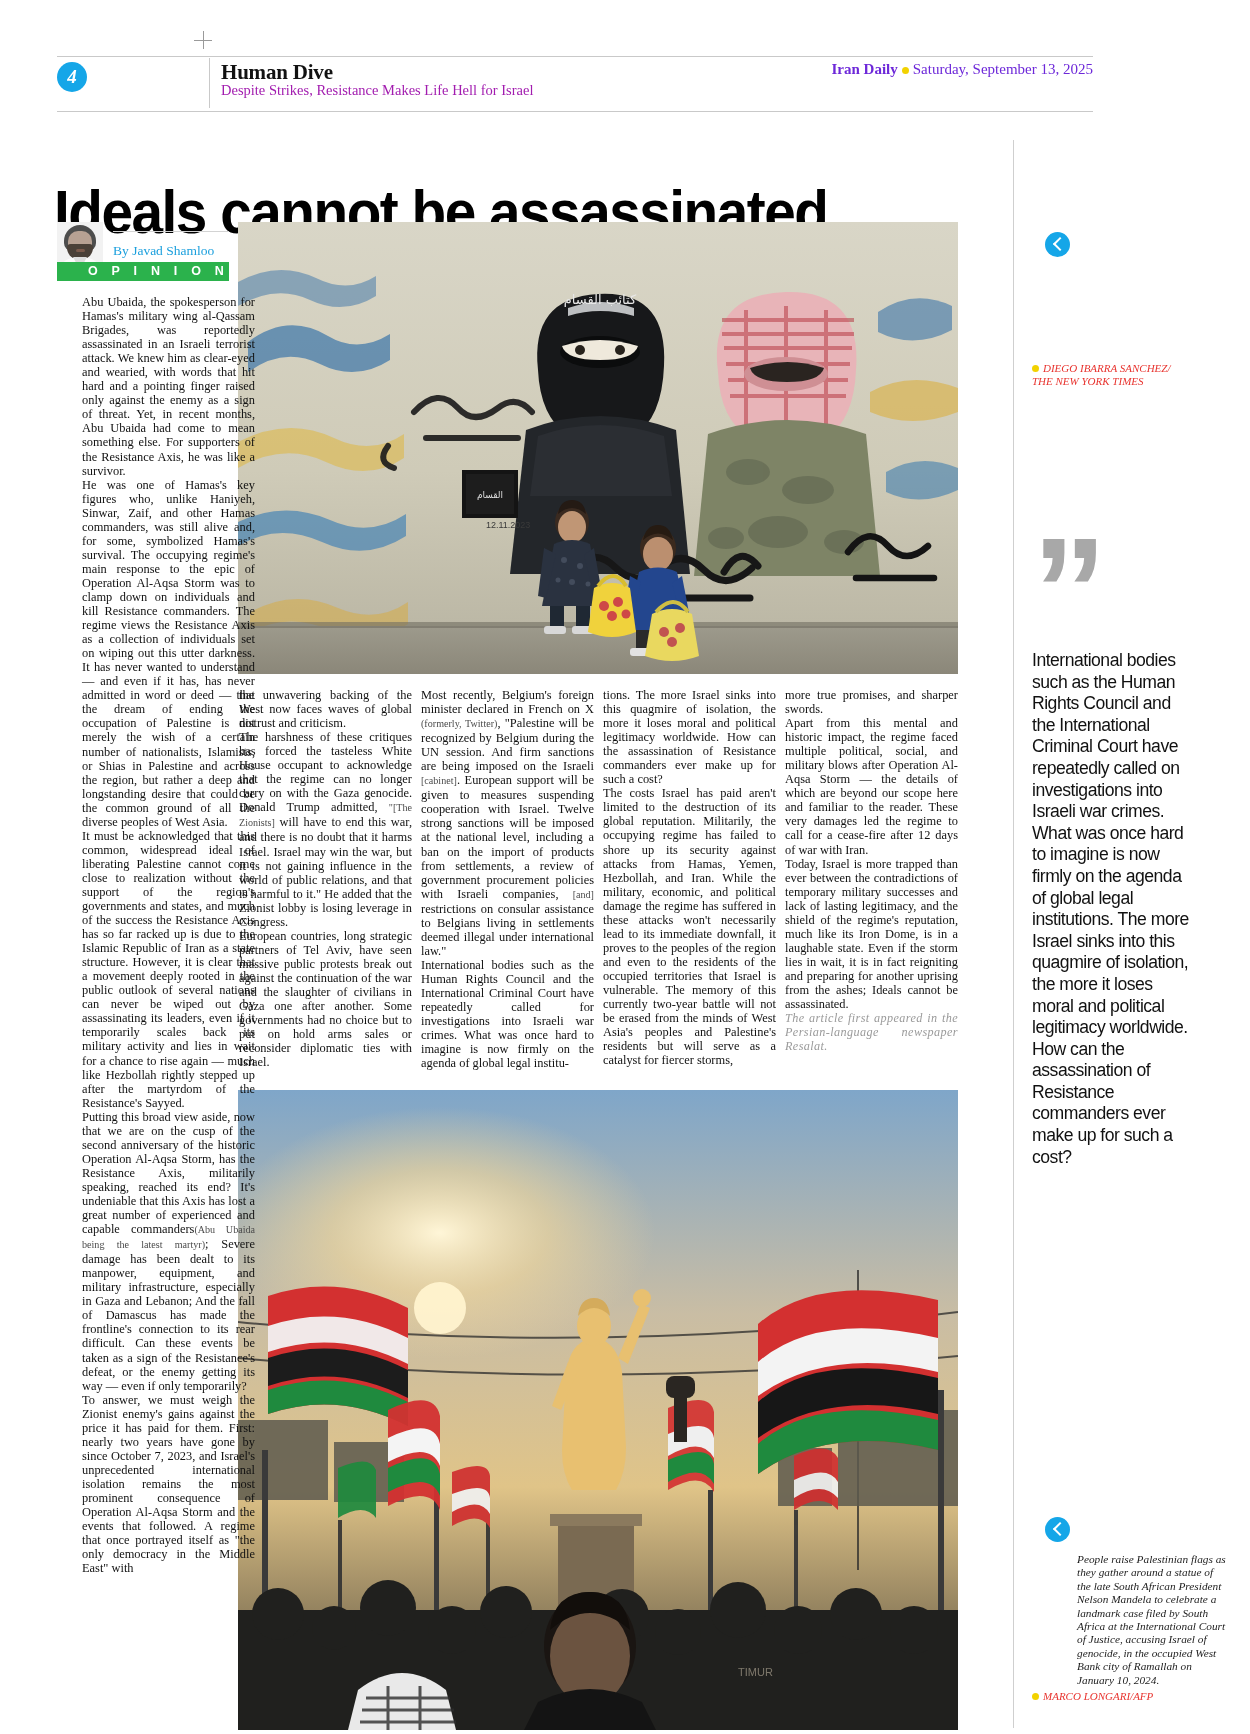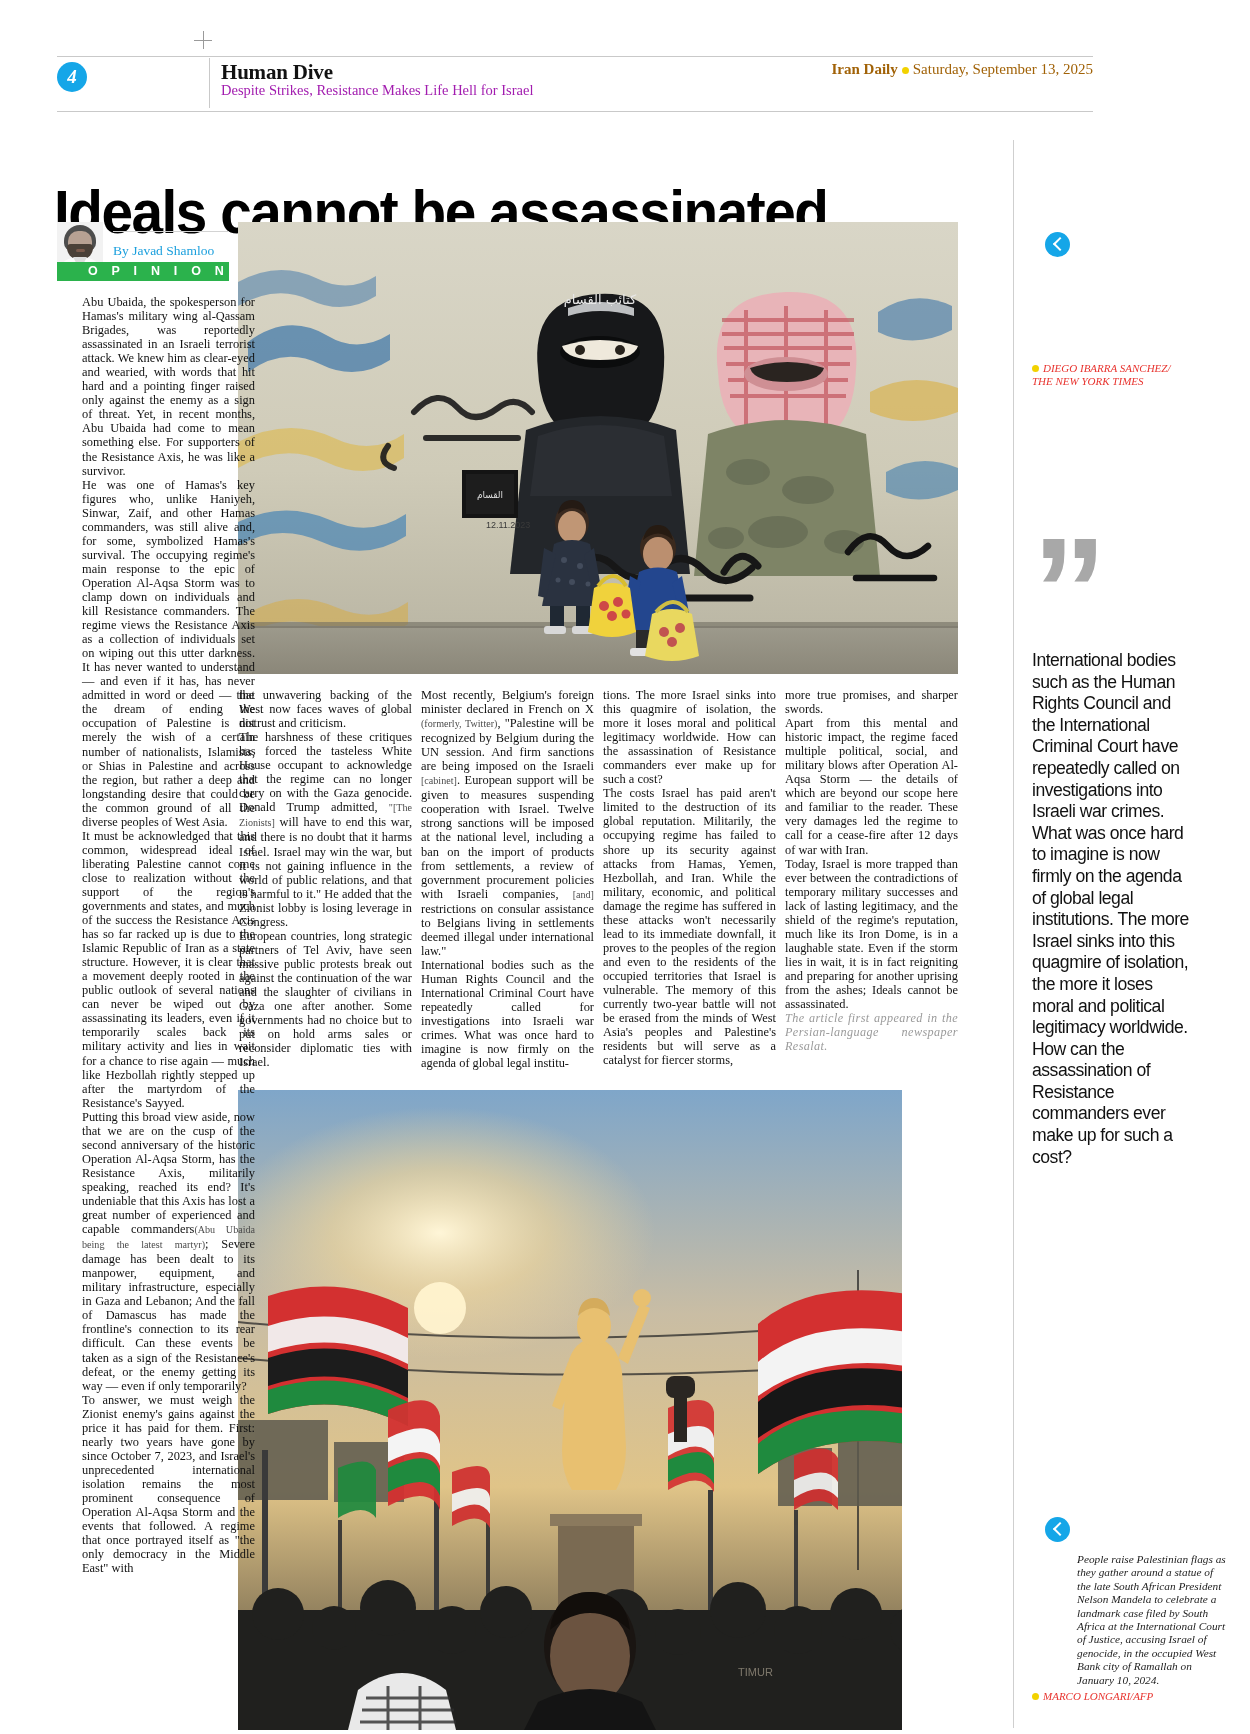--- a/index.html
+++ b/index.html
@@ -20,21 +20,21 @@
   .pagenum{position:absolute;left:57px;top:62px;width:30px;height:30px;border-radius:50%;
            background:#15a6e8;color:#fff;font-family:"Liberation Serif",serif;font-weight:bold;
            font-size:19px;line-height:30px;text-align:center;font-style:italic;}
 
   .section-title{position:absolute;left:221px;top:60px;font-family:"Liberation Serif",serif;
                  font-weight:bold;font-size:21px;letter-spacing:-0.2px;color:#111;}
   .section-sub{position:absolute;left:221px;top:82px;font-family:"Liberation Serif",serif;
                font-size:14.5px;color:#a21caf;}
 
   .masthead-right{position:absolute;right:157px;top:61px;font-family:"Liberation Serif",serif;
-                  font-size:15px;color:#a16207;white-space:nowrap;text-align:center;}
+                  font-size:15px;color:#6d28d9;white-space:nowrap;text-align:center;}
   .masthead-right .brand{font-weight:bold;}
   .dot-y{display:inline-block;width:7px;height:7px;border-radius:50%;background:#f2d200;
          margin:0 4px 1px 4px;vertical-align:middle;}
 
   
   .headline{position:absolute;left:54px;top:140px;width:900px;
             font-family:"Liberation Sans Narrow","Liberation Sans",sans-serif;
             font-weight:bold;font-size:61px;line-height:62px;letter-spacing:-1.6px;
             color:#000;transform:scaleX(0.93);transform-origin:left top;}
 
@@ -71,21 +71,21 @@
   #col3{left:421px;top:688px;width:173px;}
   #col4{left:603px;top:688px;width:173px;}
   #col5{left:785px;top:688px;width:173px;}
 
   .attribution{font-family:"Liberation Serif",serif;font-style:italic;font-size:12.2px;
                line-height:14.2px;color:#9a9a9a;letter-spacing:0.4px;}
 
   
   .photo1{position:absolute;left:238px;top:222px;width:720px;height:452px;overflow:hidden;background:#b9b9b0;}
   
-  .photo2{position:absolute;left:238px;top:1090px;width:664px;height:640px;overflow:hidden;background:#1b2535;}
+  .photo2{position:absolute;left:238px;top:1090px;width:720px;height:640px;overflow:hidden;background:#1b2535;}
 
   
   .sb-arrow{position:absolute;width:25px;height:25px;border-radius:50%;background:#15a6e8;}
   .sb-arrow:before{content:"";position:absolute;left:10px;top:7px;width:8px;height:8px;
                    border-left:2.4px solid #fff;border-bottom:2.4px solid #fff;transform:rotate(45deg);}
   .sb-cap{position:absolute;font-family:"Liberation Serif",serif;font-style:italic;font-size:11.3px;
           line-height:13.4px;color:#1d1d1d;width:152px;}
   .sb-credit{position:absolute;font-family:"Liberation Serif",serif;font-style:italic;font-size:11px;
              line-height:13.2px;color:#e8342f;width:152px;}
   .sb-credit .dot{display:inline-block;width:7px;height:7px;border-radius:50%;background:#f2d200;margin-right:4px;}

